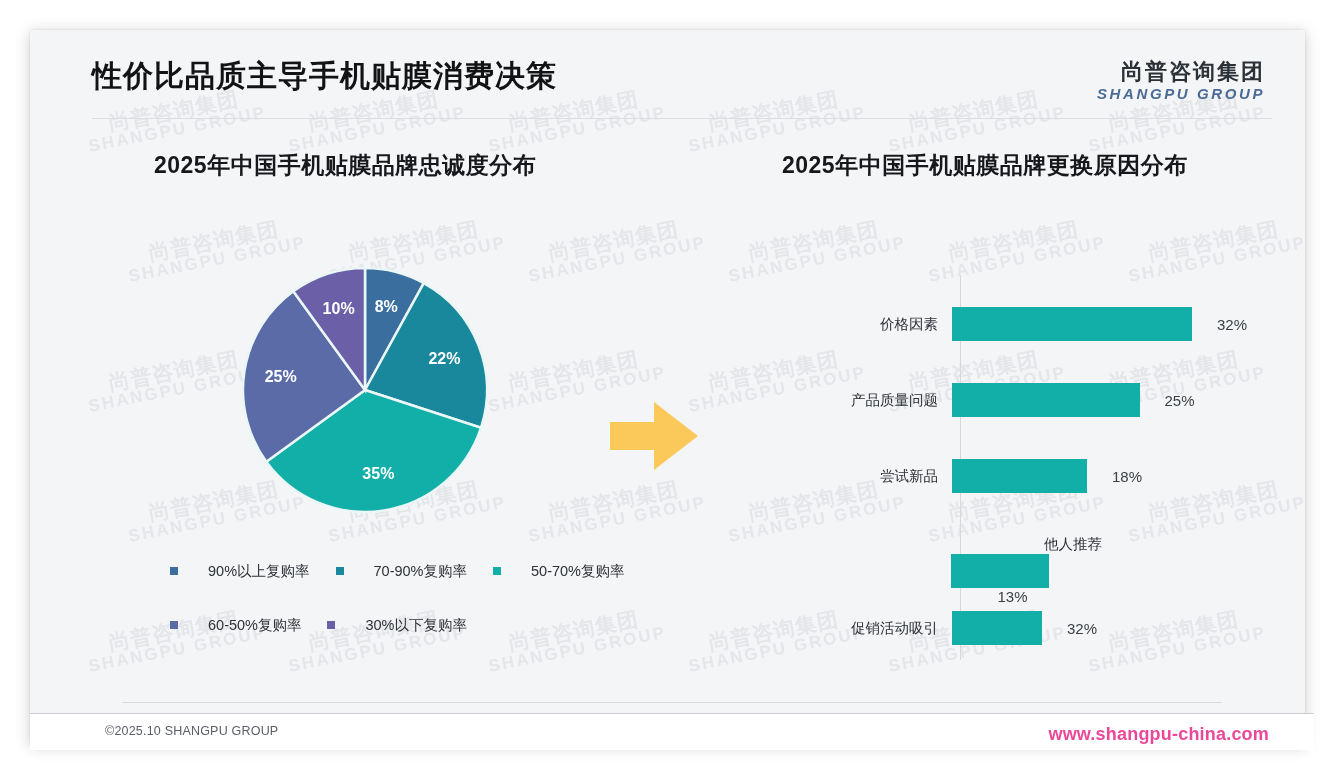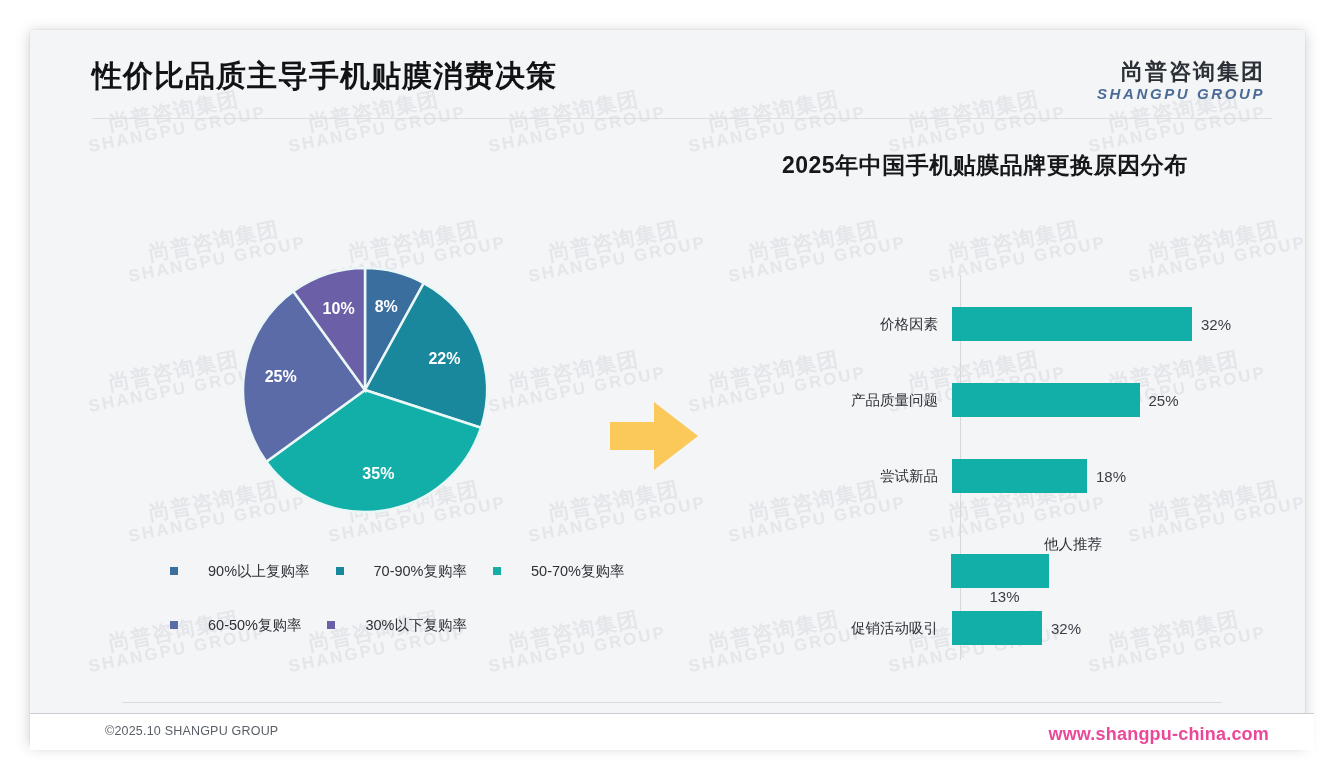--- a/index.html
+++ b/index.html
@@ -189,21 +189,21 @@
     white-space: nowrap;
   }
   .bar-fill {
     height: 34px;
     background: #12afa8;
     flex: 0 0 auto;
   }
   .bar-val {
     font-size: 15px;
     color: #3a3f45;
-    padding-left: 9px;
+    padding-left: 25px;
     white-space: nowrap;
   }
 
   
   #footnote-rule {
     position: absolute;
     left: 92px; top: 672px;
     width: 1100px; height: 1px;
     background: #d9dbdf;
     z-index: 4;
@@ -374,20 +374,21 @@
     <div id="header">
       <div id="page-title">性价比品质主导手机贴膜消费决策</div>
       <div id="logo-block">
         <div id="logo-cn">尚普咨询集团</div>
         <div id="logo-en">SHANGPU GROUP</div>
       </div>
     </div>
     <div id="header-rule"></div>
 
     <div id="left-panel">
+      <div class="chart-title">2025年中国手机贴膜品牌忠诚度分布</div>
       <div id="pie-area">
         <svg id="pie-svg" width="300" height="290" viewBox="0 0 300 290">
             <path d="M 145 140 L 145.00 18.00 A 122 122 0 0 1 203.77 33.09 Z" fill="#3A6E9E" stroke="#eaf7f6" stroke-width="2.5"></path>
             <text x="166.24" y="62.28" text-anchor="middle" class="pie-label">8%</text>
             <path d="M 145 140 L 203.77 33.09 A 122 122 0 0 1 261.03 177.70 Z" fill="#19889C" stroke="#eaf7f6" stroke-width="2.5"></path>
             <text x="224.40" y="113.56" text-anchor="middle" class="pie-label">22%</text>
             <path d="M 145 140 L 261.03 177.70 A 122 122 0 0 1 46.30 211.71 Z" fill="#12AFA8" stroke="#eaf7f6" stroke-width="2.5"></path>
             <text x="158.36" y="229.35" text-anchor="middle" class="pie-label">35%</text>
             <path d="M 145 140 L 46.30 211.71 A 122 122 0 0 1 73.29 41.30 Z" fill="#5B6BA8" stroke="#eaf7f6" stroke-width="2.5"></path>
             <text x="60.65" y="131.64" text-anchor="middle" class="pie-label">25%</text>

